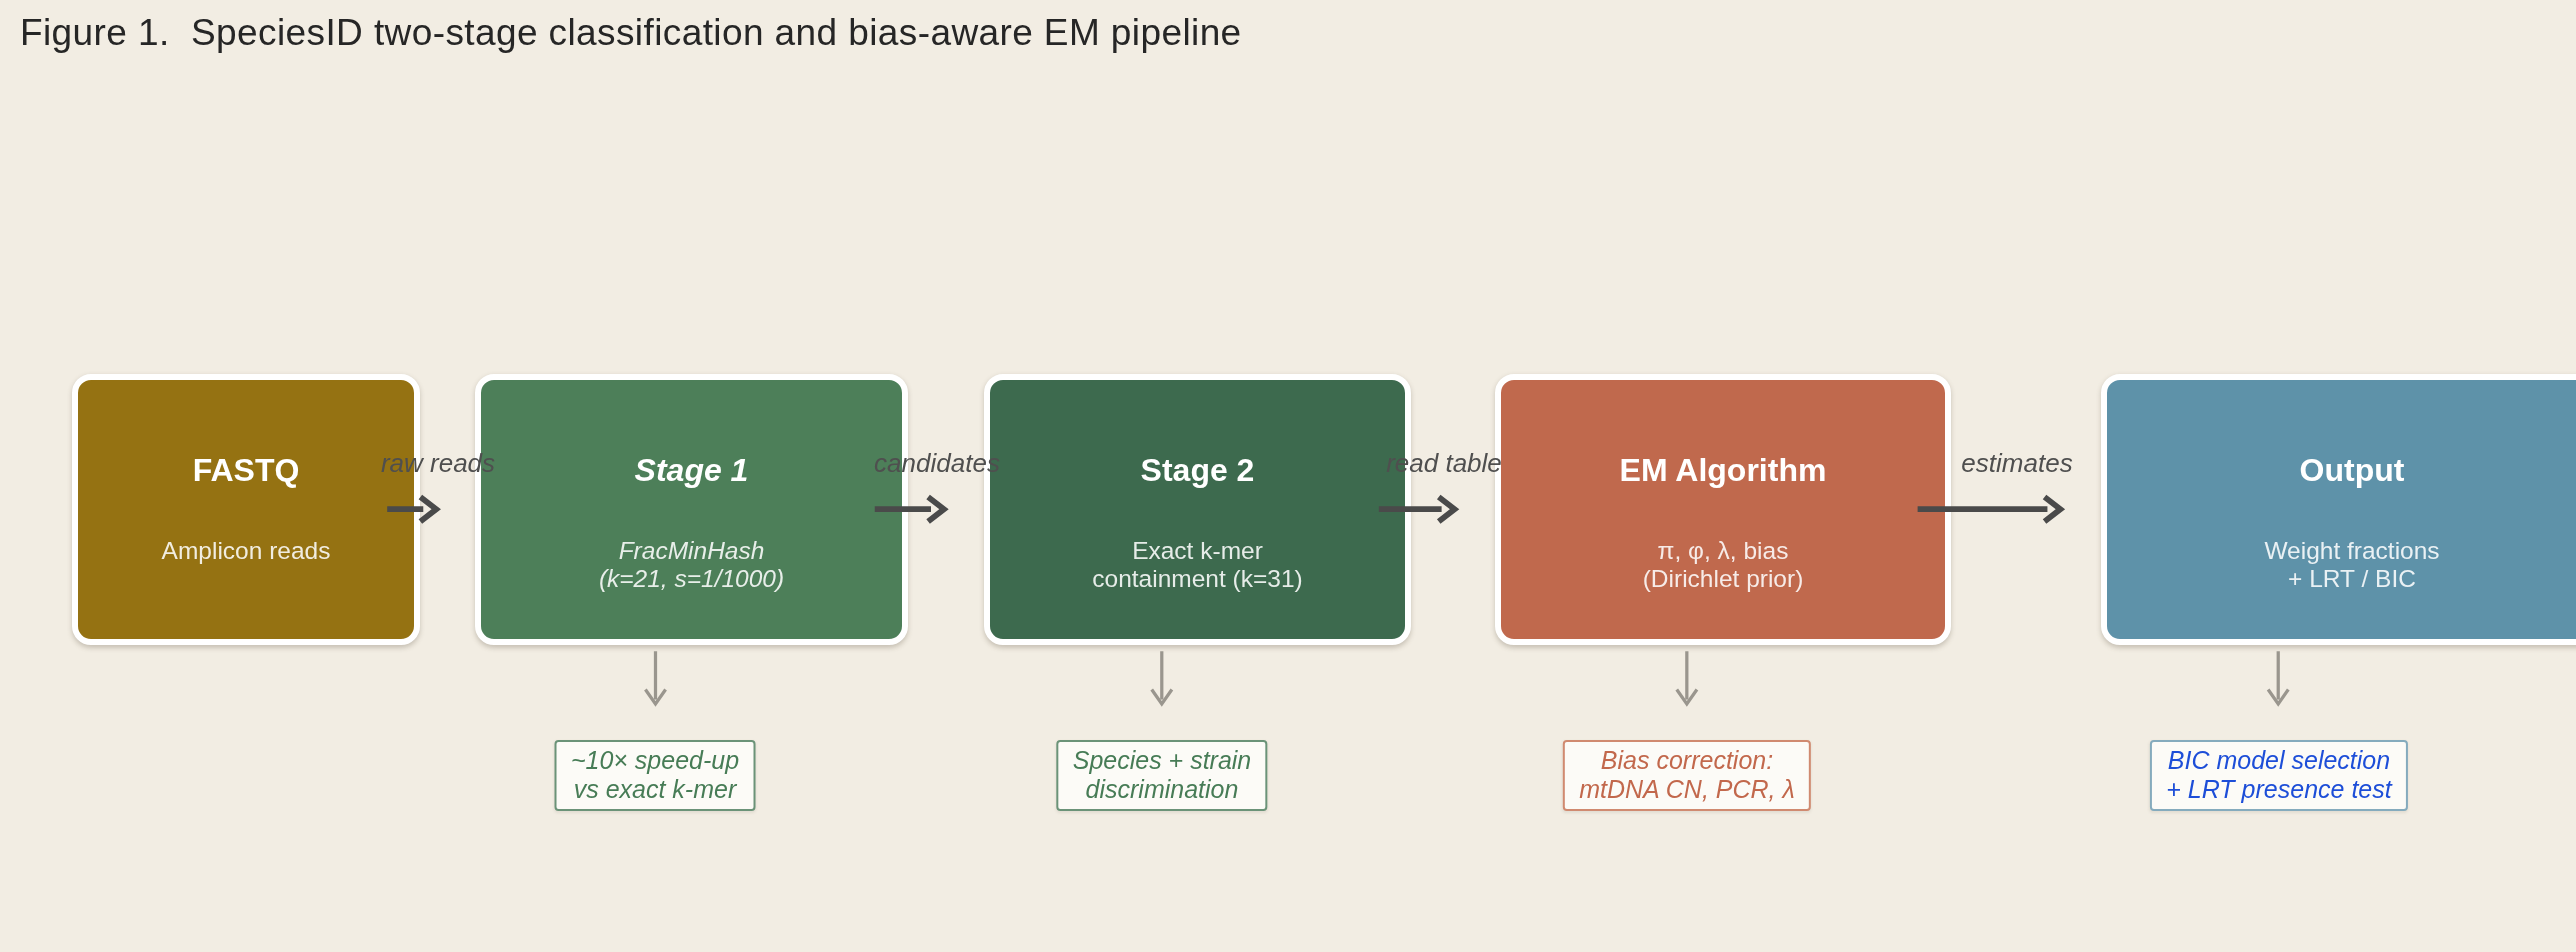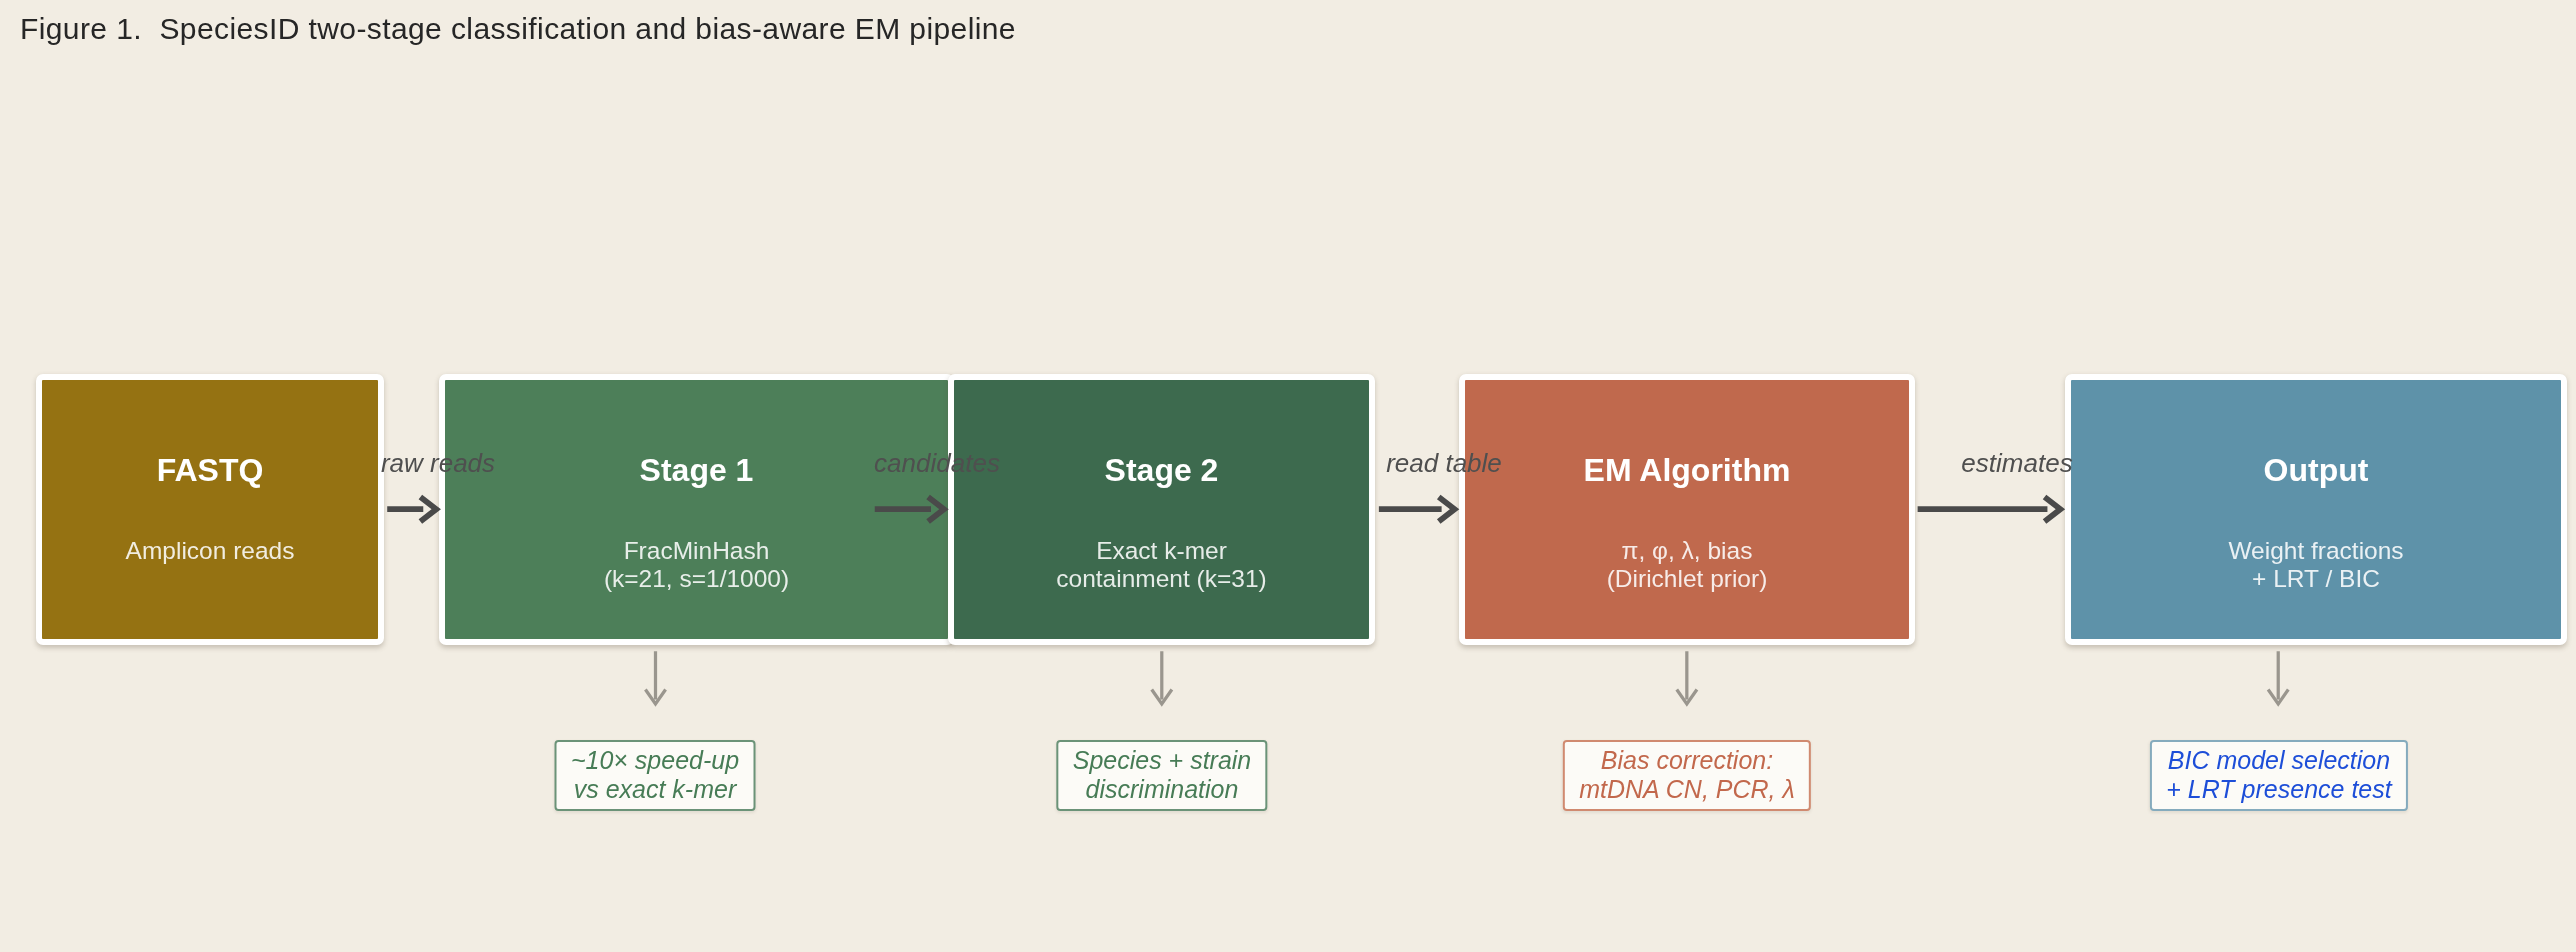--- a/index.html
+++ b/index.html
@@ -9,34 +9,35 @@
     position: relative;
     width: 2576px;
     height: 952px;
     overflow: hidden;
   }
 
   .figure-title {
     position: absolute;
     left: 20px;
     top: 11.5px;
-    font-size: 30px;
+    font-size: 37px;
     color: #262626;
     white-space: pre;
     letter-spacing: 0.4px;
   }
 
   .node {
     position: absolute;
     top: 374px;
     height: 271px;
     box-sizing: border-box;
     border: 6.5px solid #ffffff;
-    border-radius: 7px;
+    border-radius: 19px;
     box-shadow: 0 2.2px 5.8px rgba(90, 80, 60, 0.28);
+    margin-left: 36px;
   }
 
   .node-title {
     position: absolute;
     top: 72px;
     left: 0; right: 0;
     text-align: center;
     font-size: 32px;
     font-weight: bold;
     color: #ffffff;
@@ -97,21 +98,21 @@
 
 <div class="canvas" style="background-color: rgb(242, 237, 227);">
 
   <div class="figure-title">Figure 1.  SpeciesID two-stage classification and bias-aware EM pipeline</div>
 
   <div class="node" style="left: 36px; width: 348px; background-color: rgb(149, 114, 18);">
     <div class="node-title">FASTQ</div>
     <div class="node-subtitle">Amplicon reads</div>
   </div>
 
-  <div class="node" style="left: 439px; width: 515px; background-color: rgb(77, 127, 89);">
+  <div class="node" style="left: 439px; width: 433px; background-color: rgb(77, 127, 89); font-style: italic;">
     <div class="node-title">Stage 1</div>
     <div class="node-subtitle">FracMinHash
 (k=21, s=1/1000)</div>
   </div>
 
   <div class="node" style="left: 948px; width: 427px; background-color: rgb(61, 106, 78);">
     <div class="node-title">Stage 2</div>
     <div class="node-subtitle">Exact k-mer
 containment (k=31)</div>
   </div>

